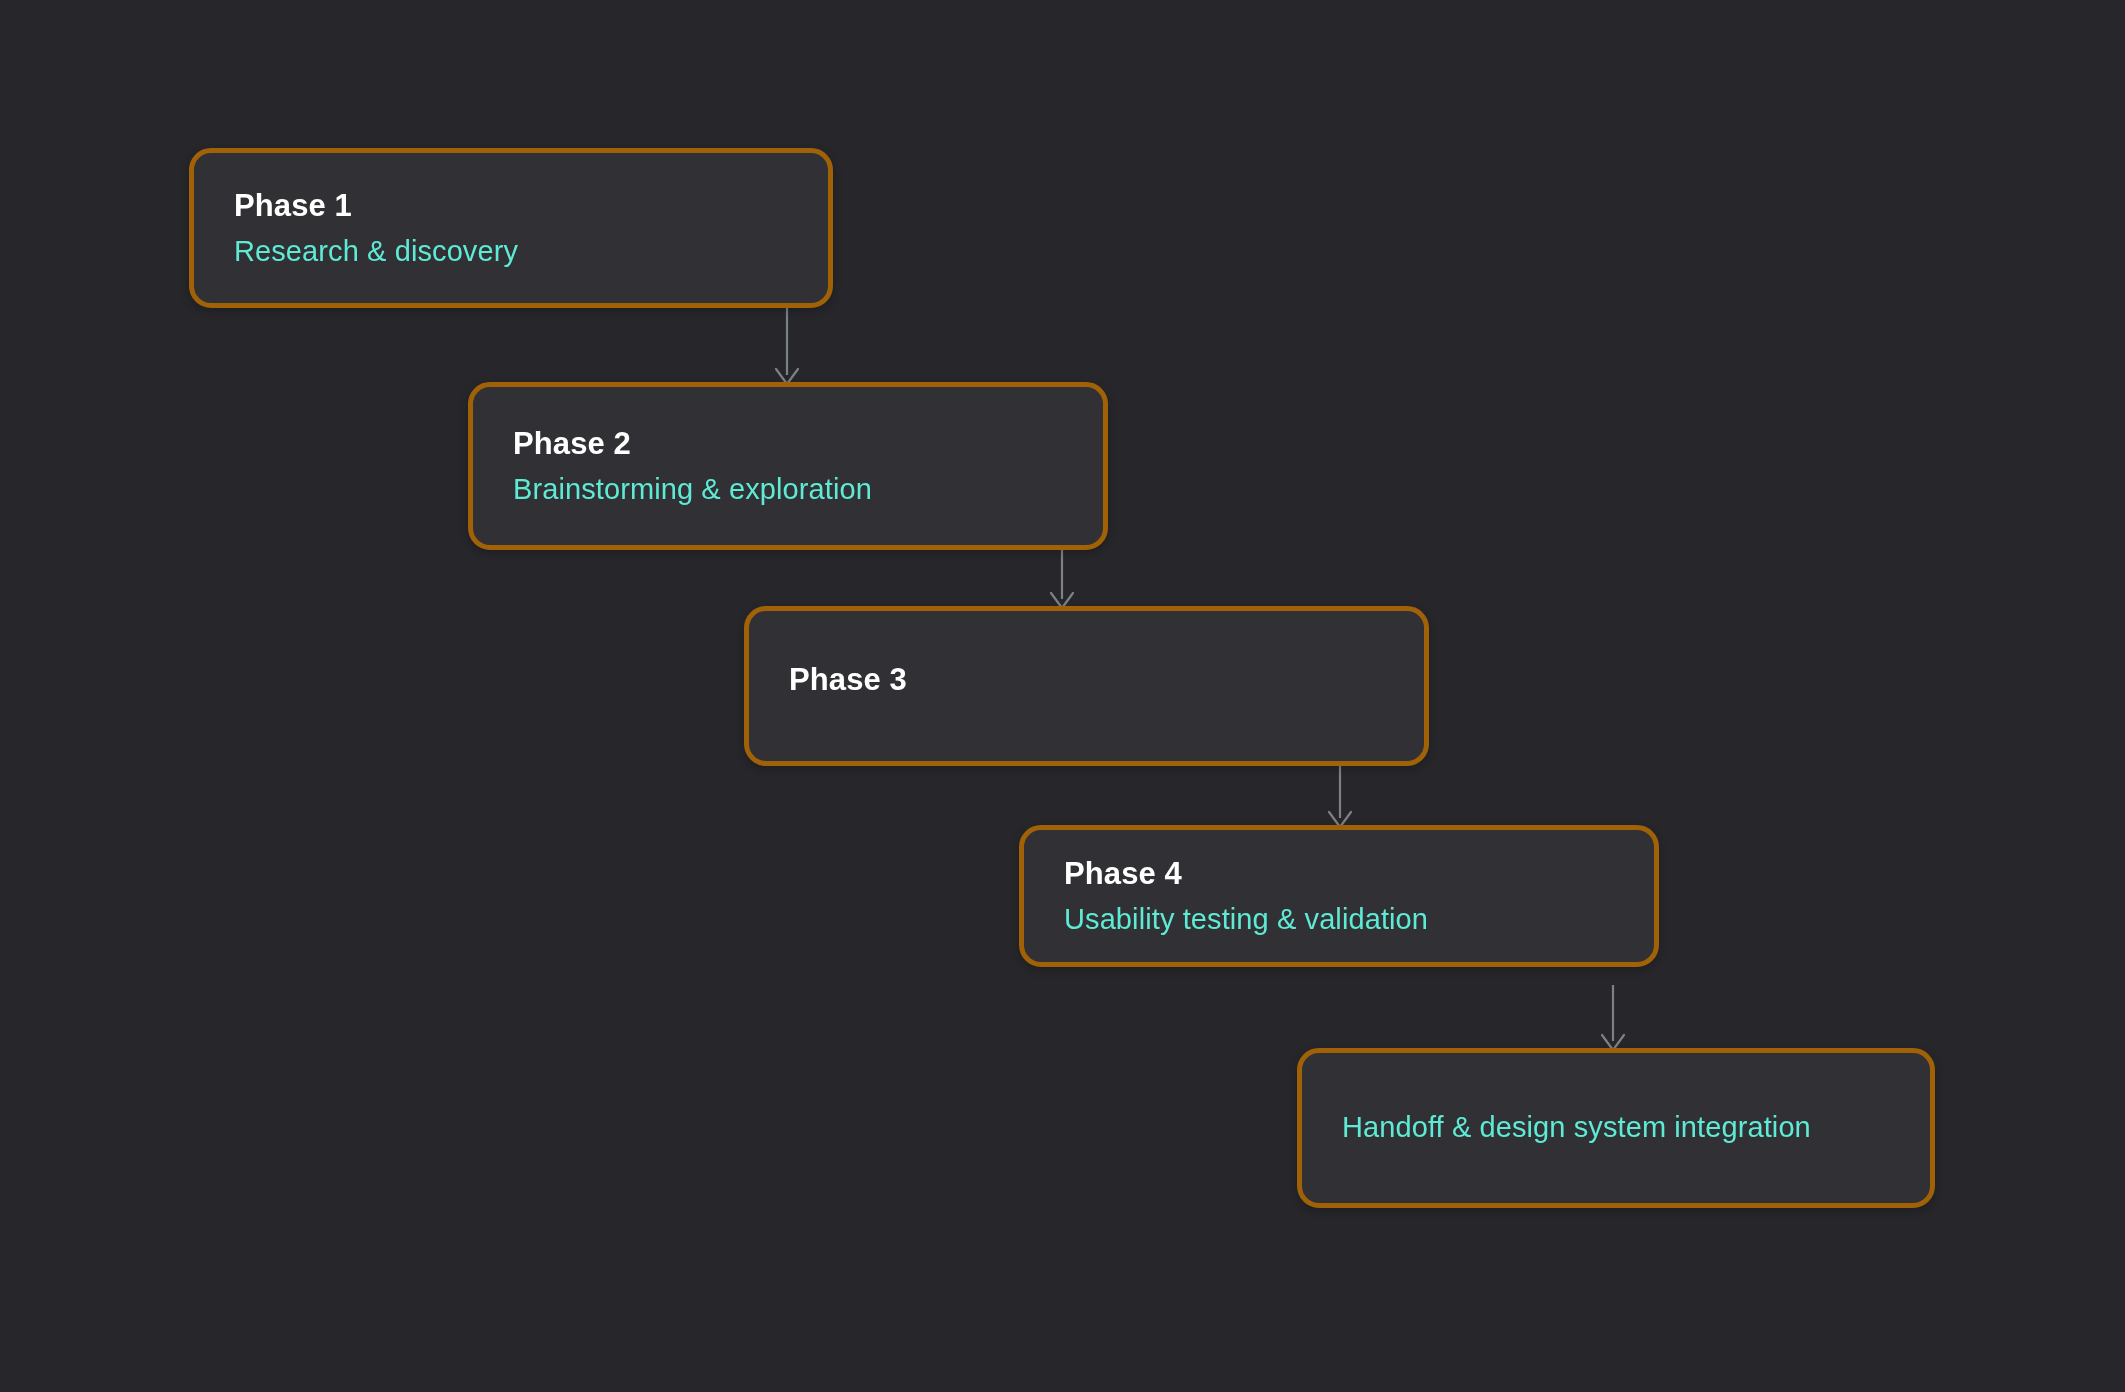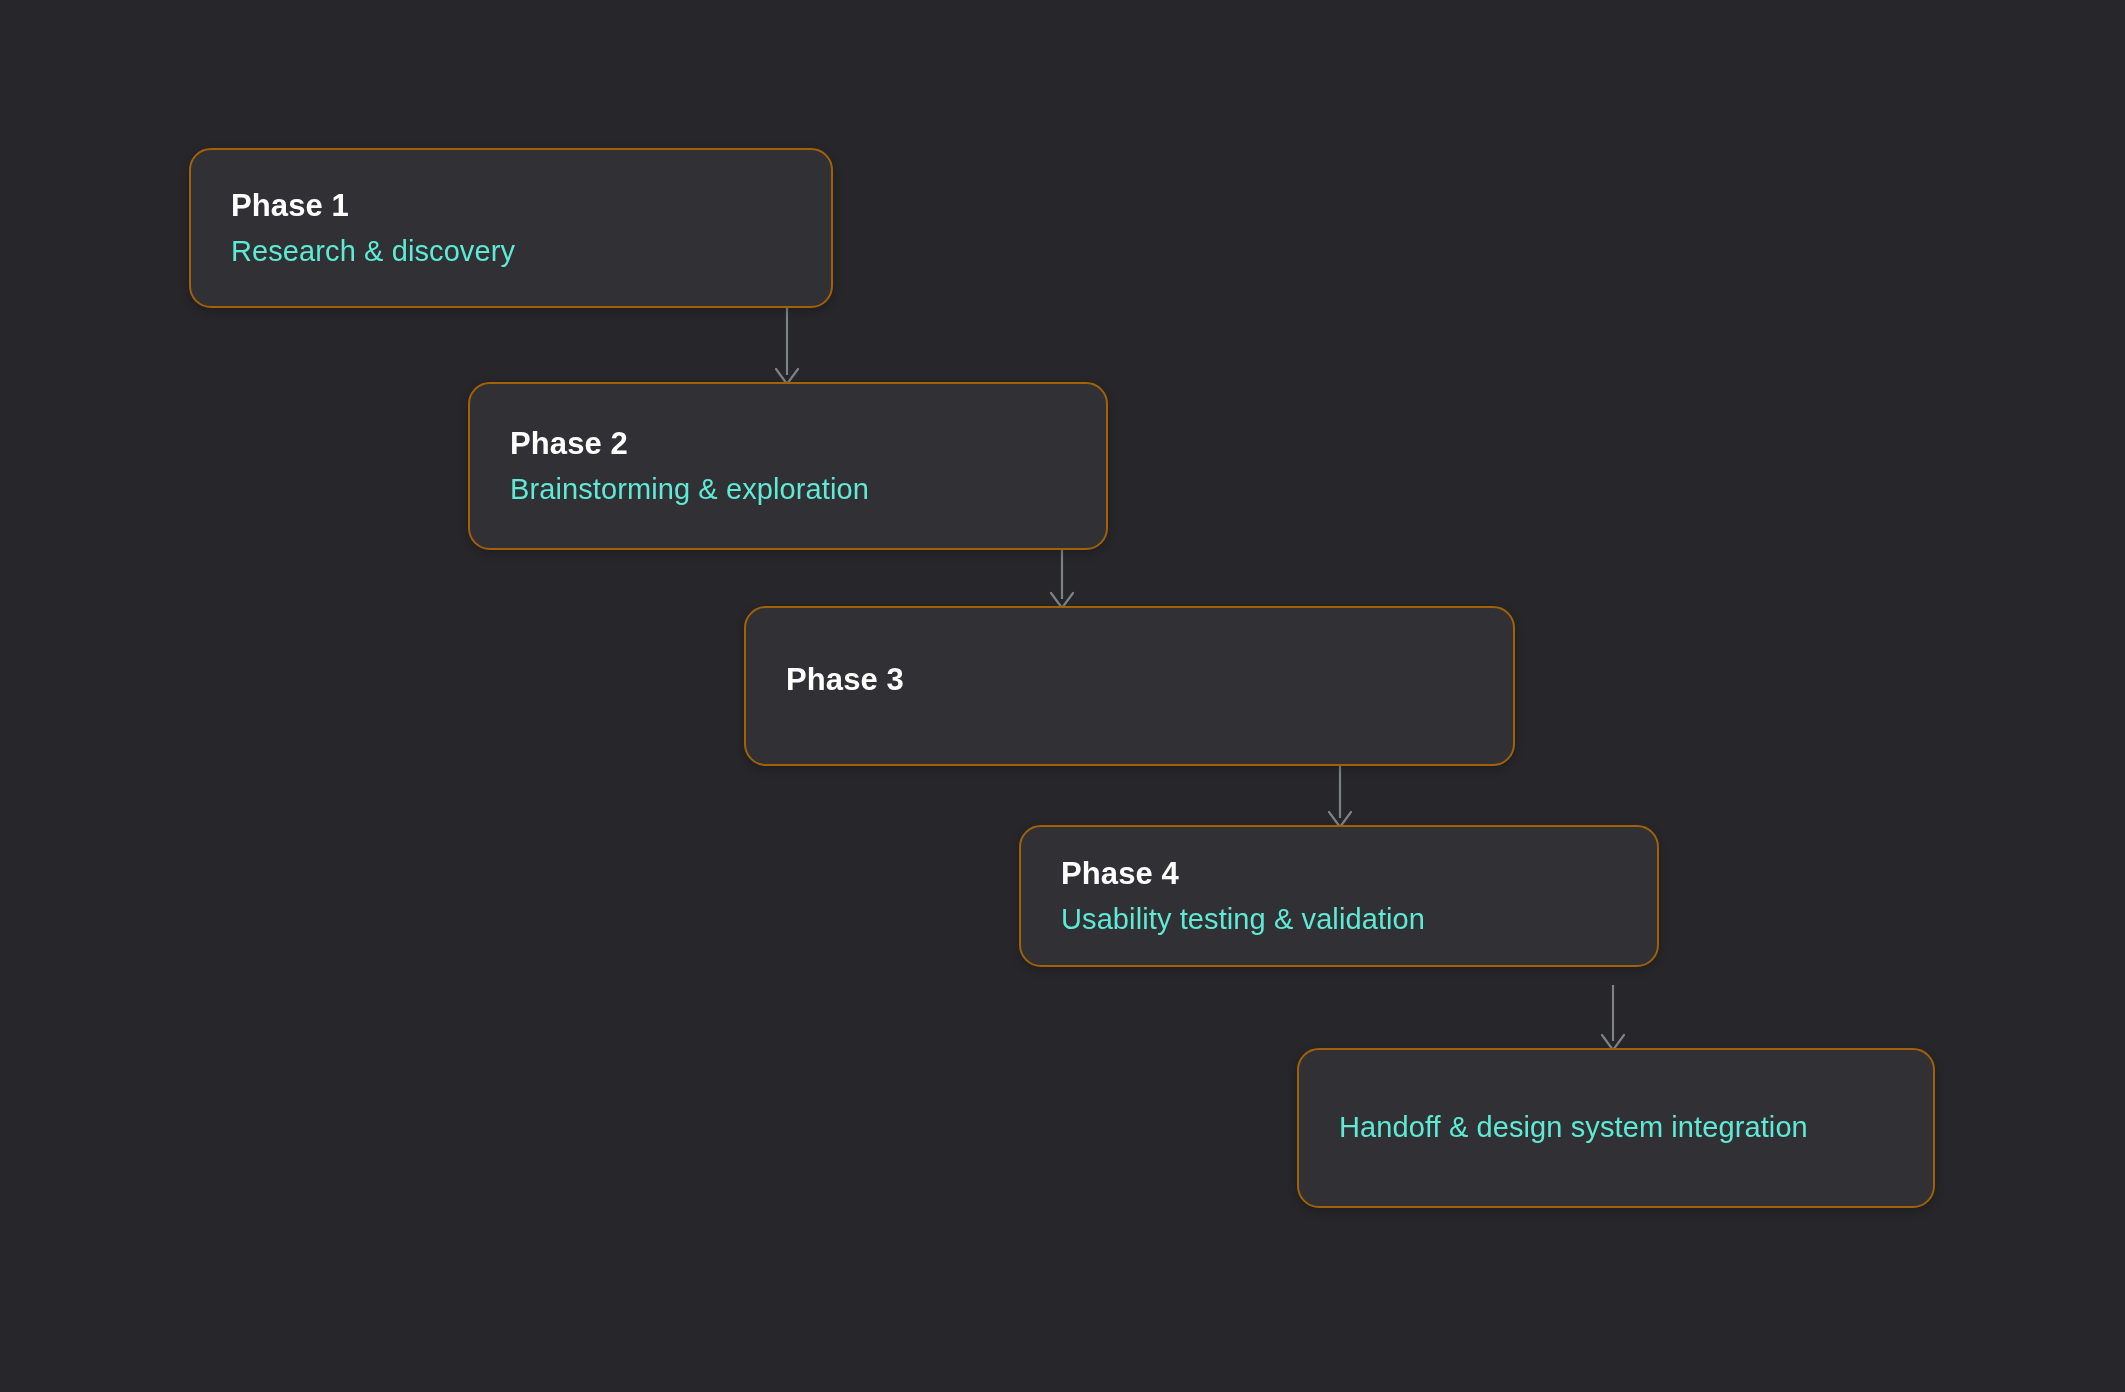--- a/index.html
+++ b/index.html
@@ -30,21 +30,21 @@
     z-index: 1;
     pointer-events: none;
   }
 
   
   .phase-card {
     position: absolute;
     z-index: 2;
     box-sizing: border-box;
     background: #313135;
-    border: 2px solid #a16207;
+    border: 5px solid #a16207;
     border-radius: 22px;
     padding: 0 40px;
     display: flex;
     flex-direction: column;
     justify-content: center;
     box-shadow: 0 3px 10px rgba(0, 0, 0, 0.22);
   }
 
   .phase-title {
     color: #ffffff;
@@ -92,21 +92,21 @@
 
   <div id="cards">
       <div class="phase-card" style="left: 189px; top: 148px; width: 644px; height: 160px;">
         <div class="phase-title">Phase 1</div>
         <div class="phase-subtitle">Research &amp; discovery</div>
       </div>
       <div class="phase-card" style="left: 468px; top: 382px; width: 640px; height: 168px;">
         <div class="phase-title">Phase 2</div>
         <div class="phase-subtitle">Brainstorming &amp; exploration</div>
       </div>
-      <div class="phase-card" style="left: 744px; top: 606px; width: 771px; height: 160px;">
+      <div class="phase-card" style="left: 744px; top: 606px; width: 685px; height: 160px;">
         <div class="phase-title">Phase 3</div>
       </div>
       <div class="phase-card" style="left: 1019px; top: 825px; width: 640px; height: 142px;">
         <div class="phase-title">Phase 4</div>
         <div class="phase-subtitle">Usability testing &amp; validation</div>
       </div>
       <div class="phase-card" style="left: 1297px; top: 1048px; width: 638px; height: 160px;">
         <div class="phase-subtitle">Handoff &amp; design system integration</div>
       </div>
     </div>

